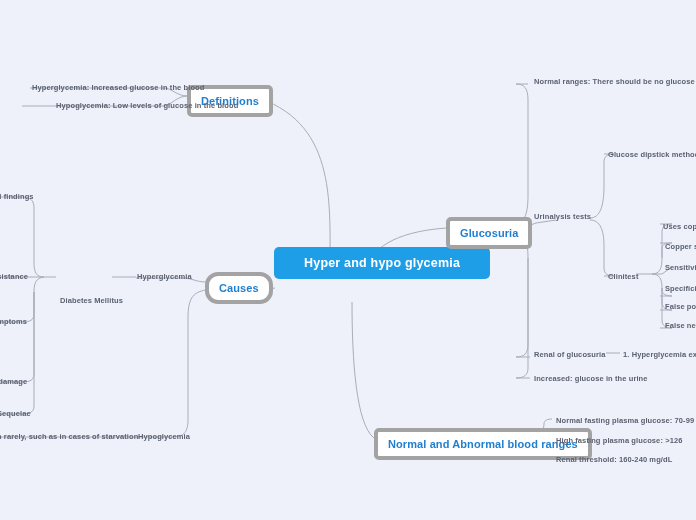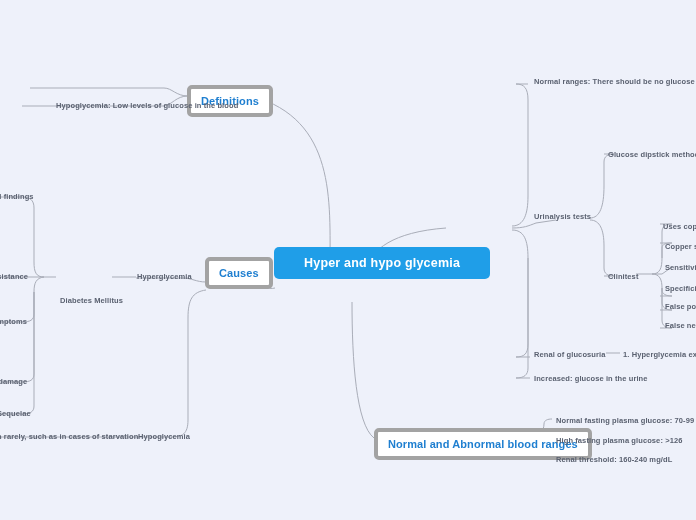--- a/index.html
+++ b/index.html
@@ -125,24 +125,25 @@
   </svg>
 
   <div class="node root" style="left:274px; top:247px;">
     <span>Hyper and hypo glycemia</span>
   </div>
 
   <div class="node branch" style="left:187px; top:85px;">
     <span>Definitions</span>
   </div>
 
+  <div class="node leaf" style="left:29px; top:81px;">Hyperglycemia: Increased glucose in the blood</div>
 
   <div class="node leaf" style="left:21px; top:99px;margin-left:32px;">Hypoglycemia: Low levels of glucose in the blood</div>
 
-  <div class="node branch" style="left:205px; top:257px;">
+  <div class="node branch" style="left:205px; top:272px;border-radius:13px;">
     <span>Causes</span>
   </div>
 
   <div class="node leaf" style="left:134px; top:270px;">Hyperglycemia</div>
 
   <div class="node leaf" style="left:57px; top:270px;margin-top:24px;">Diabetes Mellitus</div>
 
   <div class="node leaf sub" style="left:-8px; top:190px;">al findings</div>
 
   <div class="node leaf sub" style="left:-13px; top:270px;">resistance</div>
@@ -150,20 +151,23 @@
   <div class="node leaf sub" style="left:-10px; top:315px;">ymptoms</div>
 
   <div class="node leaf sub" style="left:-10px; top:375px;">r damage</div>
 
   <div class="node leaf sub" style="left:-6px; top:407px;">Sequelae</div>
 
   <div class="node leaf" style="left:135px; top:430px;">Hypoglycemia</div>
 
   <div class="node leaf sub" style="left:-6px; top:430px;">n rarely, such as in cases of starvation</div>
 
+  <div class="node branch" style="left:446px; top:217px;">
+    <span>Glucosuria</span>
+  </div>
 
   <div class="node leaf" style="left:531px; top:75px;">Normal ranges: There should be no glucose in the urine</div>
 
   <div class="node leaf" style="left:531px; top:210px;">Urinalysis tests</div>
 
   <div class="node leaf" style="left:605px; top:148px;">Glucose dipstick method</div>
 
   <div class="node leaf" style="left:605px; top:270px;">Clinitest</div>
 
   <div class="node leaf sub" style="left:660px; top:220px;">Uses copper</div>

